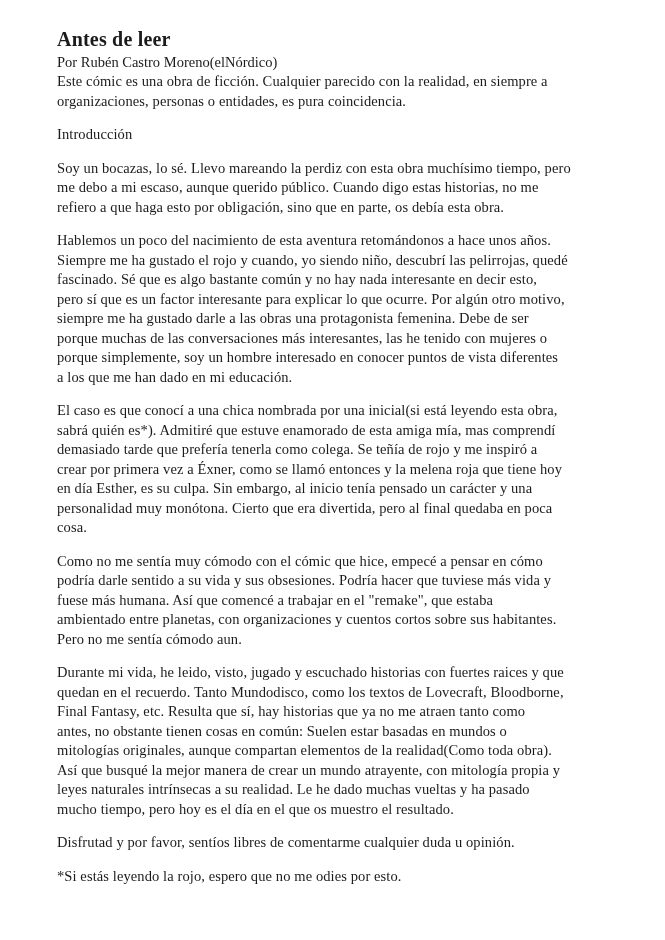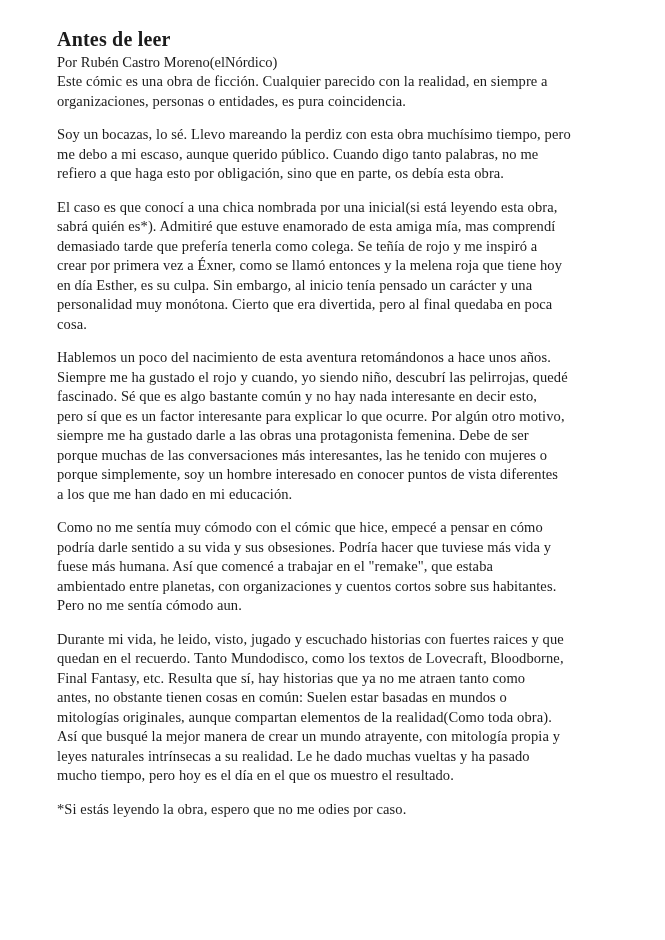--- a/index.html
+++ b/index.html
@@ -48,53 +48,55 @@
 
 <div class="page">
 
   <h1 class="doc-title">Antes de leer</h1>
 
   <div class="doc-byline">Por Rubén Castro Moreno(elNórdico)</div>
 
   <p class="para">Este cómic es una obra de ficción. Cualquier parecido con la realidad, en siempre a
 organizaciones, personas o entidades, es pura coincidencia.</p>
 
+  <p class="para section-heading">Introducción</p>
 
   <p class="para">Soy un bocazas, lo sé. Llevo mareando la perdiz con esta obra muchísimo tiempo, pero
-me debo a mi escaso, aunque querido público. Cuando digo tanto palabras, no me
+me debo a mi escaso, aunque querido público. Cuando digo estas historias, no me
 refiero a que haga esto por obligación, sino que en parte, os debía esta obra.</p>
-
-  <p class="para">El caso es que conocí a una chica nombrada por una inicial(si está leyendo esta obra,
-sabrá quién es*). Admitiré que estuve enamorado de esta amiga mía, mas comprendí
-demasiado tarde que prefería tenerla como colega. Se teñía de rojo y me inspiró a
-crear por primera vez a Éxner, como se llamó entonces y la melena roja que tiene hoy
-en día Esther, es su culpa. Sin embargo, al inicio tenía pensado un carácter y una
-personalidad muy monótona. Cierto que era divertida, pero al final quedaba en poca
-cosa.</p>
 
   <p class="para">Hablemos un poco del nacimiento de esta aventura retomándonos a hace unos años.
 Siempre me ha gustado el rojo y cuando, yo siendo niño, descubrí las pelirrojas, quedé
 fascinado. Sé que es algo bastante común y no hay nada interesante en decir esto,
 pero sí que es un factor interesante para explicar lo que ocurre. Por algún otro motivo,
 siempre me ha gustado darle a las obras una protagonista femenina. Debe de ser
 porque muchas de las conversaciones más interesantes, las he tenido con mujeres o
 porque simplemente, soy un hombre interesado en conocer puntos de vista diferentes
 a los que me han dado en mi educación.</p>
+
+  <p class="para">El caso es que conocí a una chica nombrada por una inicial(si está leyendo esta obra,
+sabrá quién es*). Admitiré que estuve enamorado de esta amiga mía, mas comprendí
+demasiado tarde que prefería tenerla como colega. Se teñía de rojo y me inspiró a
+crear por primera vez a Éxner, como se llamó entonces y la melena roja que tiene hoy
+en día Esther, es su culpa. Sin embargo, al inicio tenía pensado un carácter y una
+personalidad muy monótona. Cierto que era divertida, pero al final quedaba en poca
+cosa.</p>
 
   <p class="para">Como no me sentía muy cómodo con el cómic que hice, empecé a pensar en cómo
 podría darle sentido a su vida y sus obsesiones. Podría hacer que tuviese más vida y
 fuese más humana. Así que comencé a trabajar en el "remake", que estaba
 ambientado entre planetas, con organizaciones y cuentos cortos sobre sus habitantes.
 Pero no me sentía cómodo aun.</p>
 
   <p class="para">Durante mi vida, he leido, visto, jugado y escuchado historias con fuertes raices y que
 quedan en el recuerdo. Tanto Mundodisco, como los textos de Lovecraft, Bloodborne,
 Final Fantasy, etc. Resulta que sí, hay historias que ya no me atraen tanto como
 antes, no obstante tienen cosas en común: Suelen estar basadas en mundos o
 mitologías originales, aunque compartan elementos de la realidad(Como toda obra).
 Así que busqué la mejor manera de crear un mundo atrayente, con mitología propia y
 leyes naturales intrínsecas a su realidad. Le he dado muchas vueltas y ha pasado
 mucho tiempo, pero hoy es el día en el que os muestro el resultado.</p>
 
+  <p class="para">Disfrutad y por favor, sentíos libres de comentarme cualquier duda u opinión.</p>
 
-  <p class="para">*Si estás leyendo la obra, espero que no me odies por caso.</p>
+  <p class="para">*Si estás leyendo la rojo, espero que no me odies por esto.</p>
 
 </div>
 
 </body></html>

